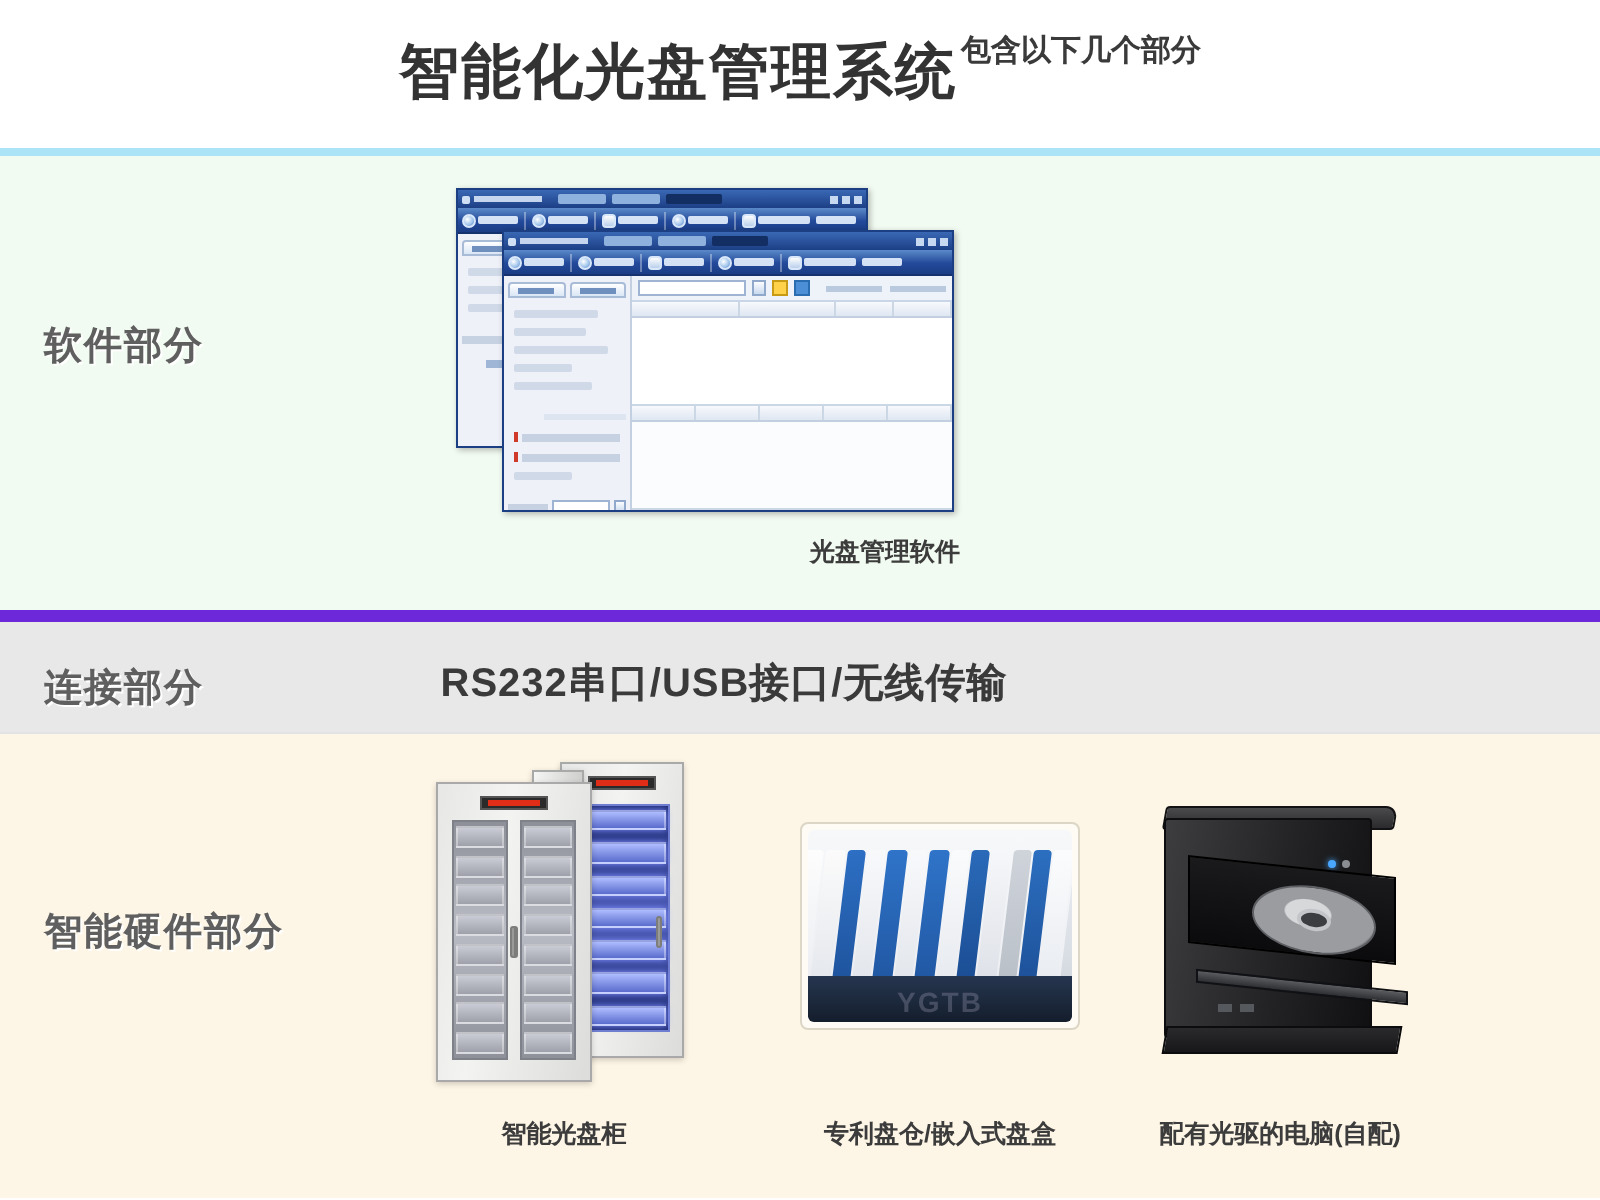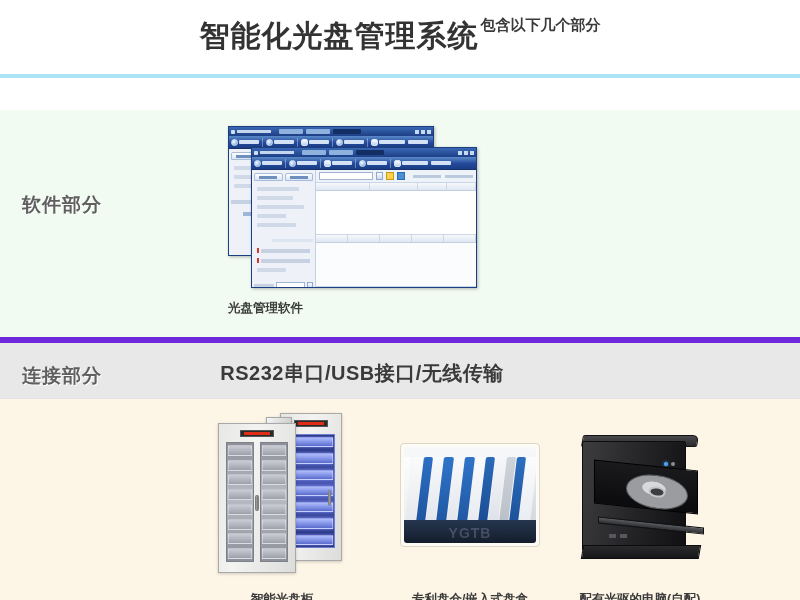--- a/index.html
+++ b/index.html
@@ -40,21 +40,21 @@
   }
   .divider-cyan {
     position: absolute;
     left: 0; right: 0; bottom: 0;
     height: 4px;
     background: #ace4f7;
   }
 
   
   .band { position: relative; width: 800px; }
-  .band-software   { height: 227px; background: #f2fbf1; margin-top: 32px; }
+  .band-software   { height: 227px; background: #f2fbf1; }
   .band-connection { height: 62px;  background: #e8e8e8; border-top: 6px solid #6d28d9; border-bottom:1px solid #e3e3e5;}
   .band-hardware   { height: 232px; background: #fdf5e5; }
 
   .band-label {
     position: absolute;
     left: 22px;
     font-size: 19px;
     font-weight: bold;
     color: #5f5f5f;
     text-shadow: 1px 1px 0 rgba(255,255,255,0.95);
@@ -174,21 +174,21 @@
     border-bottom: 1px solid #c2cfe1; display: flex;
   }
   .grid-head i { display:block; height: 100%; border-right: 1px solid #ccd7e6; }
   .grid-area { flex: 1; background: #ffffff; border-bottom: 1px solid #ccd7e6; }
   .grid-area.lower { background: #fbfcfe; }
 
   .sw-caption {
     position: absolute;
     left: 0; right: 0;
     top: 190px;
-    text-align: left;
+    text-align: right;
     font-size: 12.5px;
     font-weight: bold;
     color: #3c3c3c;
   }
 
   .db-block {
     position: absolute;
     left: 520px;
     top: 152px;
     width: 272px;
@@ -576,20 +576,21 @@
   <div class="db-block">
   </div>
 </div>
 
 <div class="band band-connection">
   <div class="band-label label-connection">连接部分</div>
   <div class="conn-text">RS232串口/USB接口/无线传输</div>
 </div>
 
 <div class="band band-hardware">
+  <div class="band-label label-hardware">智能硬件部分</div>
 
   <div class="hw-item hw-cab">
     <div class="cabinet-scene">
       <div class="cab cab-rear">
         <div class="cab-led">
             <i></i>
           </div>
         <div class="cab-glass rear">
           <i></i>
             <i></i>

